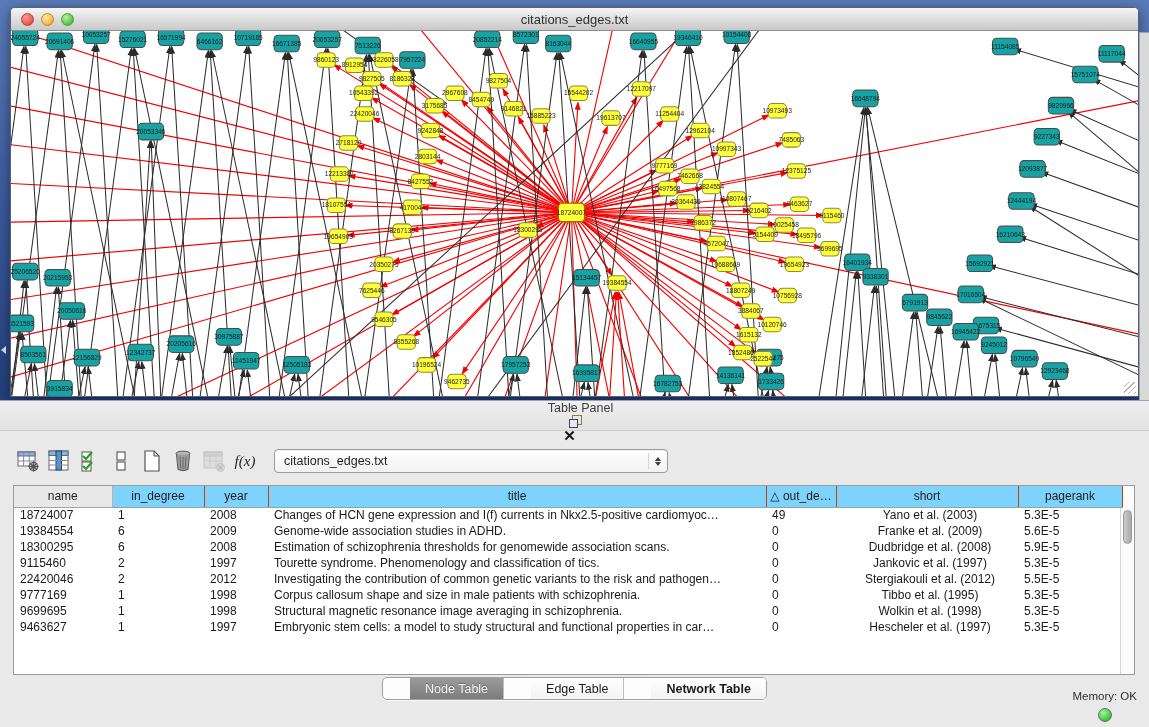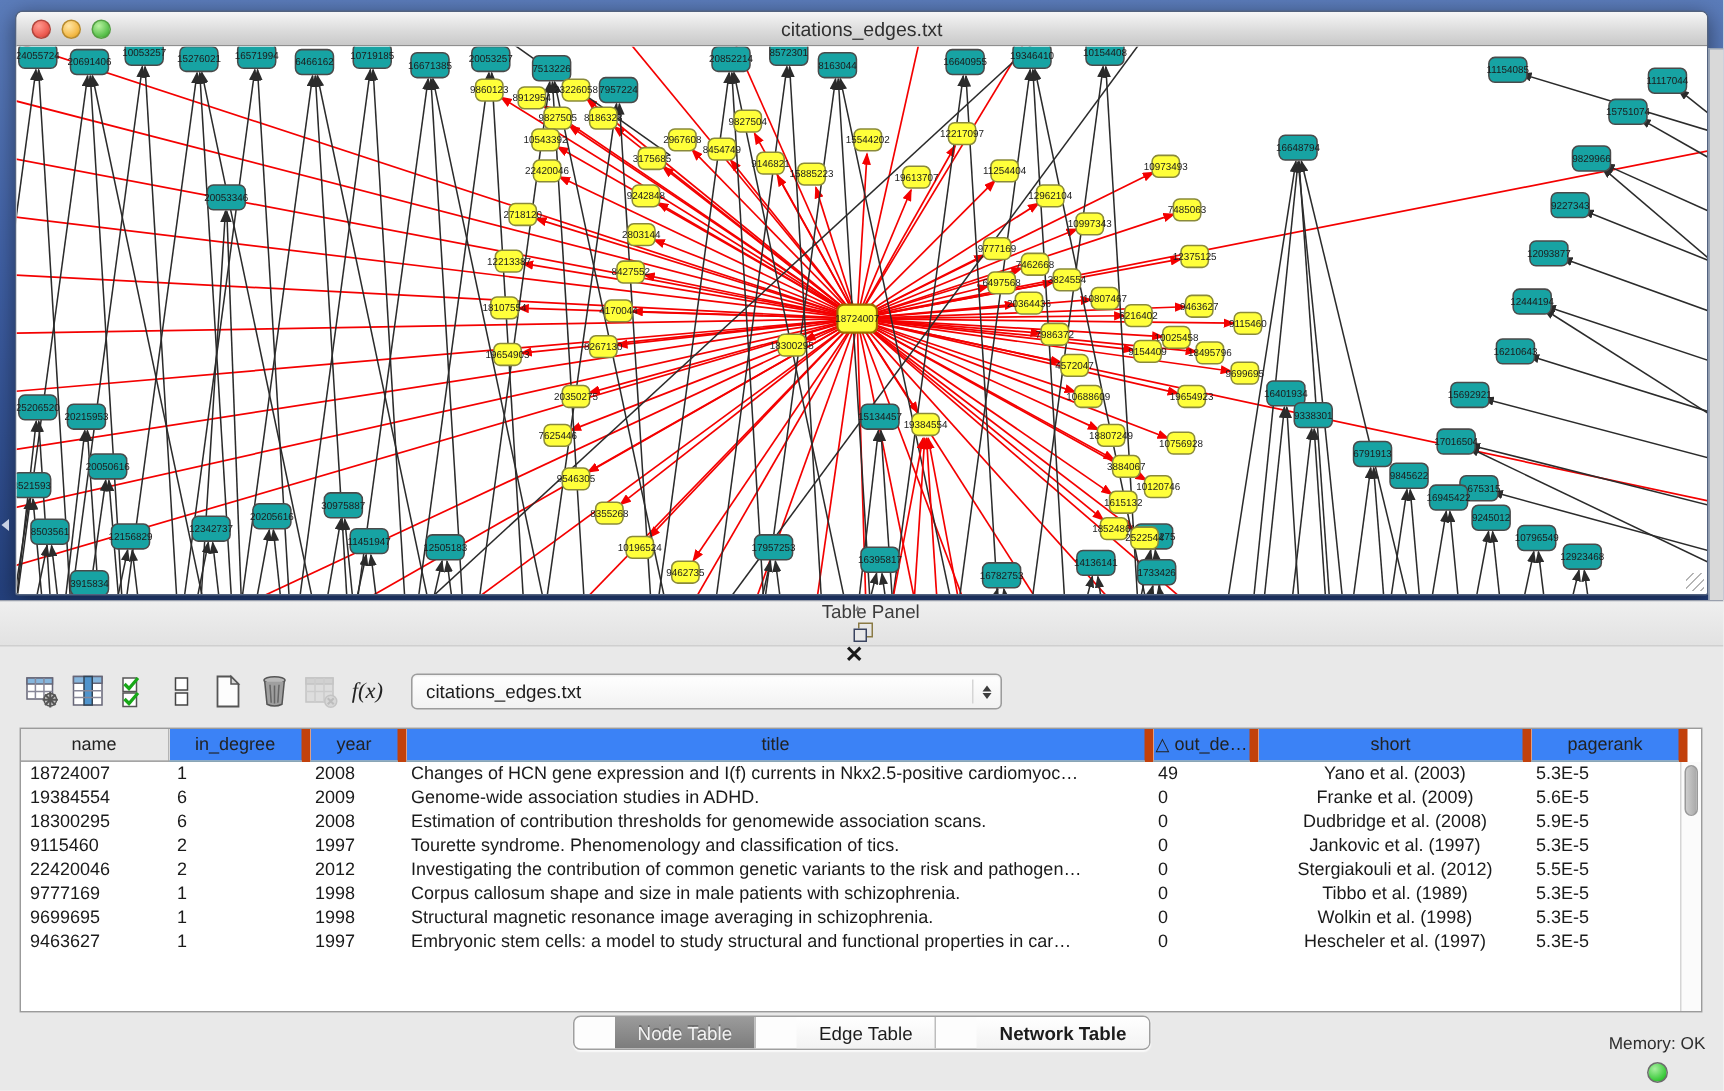--- a/index.html
+++ b/index.html
@@ -78,22 +78,22 @@
   .combo-arrows{width:18px;display:flex;flex-direction:column;align-items:center;gap:1px;border-left:1px solid #d5d5d5;height:16px;justify-content:center;}
   .combo-arrows span{width:0;height:0;border-left:3.5px solid transparent;border-right:3.5px solid transparent;}
   .arr-up{border-bottom:4px solid #3c3c3c;}
   .arr-down{border-top:4px solid #3c3c3c;}
   .grid-wrap{
     position:absolute;left:13px;top:84px;width:1122px;height:190px;
     background:#fff;border:1px solid #9b9b9b;box-sizing:border-box;overflow:hidden;
   }
   table.data{border-collapse:collapse;table-layout:fixed;width:1108px;font-size:12px;color:#1a1a1a;}
   table.data th{
-    height:21px;background:#3b82f6;font-weight:normal;font-size:12px;color:#222;
-    border-right:6px solid #c2410c;border-bottom:1px solid #8aa5b5;box-sizing:border-box;
+    height:21px;background:#7dd3fc;font-weight:normal;font-size:12px;color:#222;
+    border-right:1px solid #c2410c;border-bottom:1px solid #8aa5b5;box-sizing:border-box;
     overflow:hidden;white-space:nowrap;
   }
   table.data th.gray{background:#e8e8e8;border-right:1px solid #b4b4b4;border-bottom:1px solid #a5a5a5;}
   table.data td{
     height:16px;padding:0 0 0 6px;border:none;overflow:hidden;white-space:nowrap;
     text-overflow:clip;box-sizing:border-box;
   }
   td.center{text-align:center;padding:0;}
   .vscroll{
     position:absolute;right:0;top:22px;bottom:0;width:13px;background:#fbfbfb;border-left:1px solid #d5d5d5;
@@ -994,21 +994,21 @@
             <td>2009</td>
             <td>Genome-wide association studies in ADHD.</td>
             <td>0</td>
             <td class="center">Franke et al. (2009)</td>
             <td>5.6E-5</td>
           </tr>
           <tr>
             <td>18300295</td>
             <td>6</td>
             <td>2008</td>
-            <td>Estimation of contribution thresholds for genomewide association scans.</td>
+            <td>Estimation of schizophrenia thresholds for genomewide association scans.</td>
             <td>0</td>
             <td class="center">Dudbridge et al. (2008)</td>
             <td>5.9E-5</td>
           </tr>
           <tr>
             <td>9115460</td>
             <td>2</td>
             <td>1997</td>
             <td>Tourette syndrome. Phenomenology and classification of tics.</td>
             <td>0</td>
@@ -1023,21 +1023,21 @@
             <td>0</td>
             <td class="center">Stergiakouli et al. (2012)</td>
             <td>5.5E-5</td>
           </tr>
           <tr>
             <td>9777169</td>
             <td>1</td>
             <td>1998</td>
             <td>Corpus callosum shape and size in male patients with schizophrenia.</td>
             <td>0</td>
-            <td class="center">Tibbo et al. (1989)</td>
+            <td class="center">Tibbo et al. (1995)</td>
             <td>5.3E-5</td>
           </tr>
           <tr>
             <td>9699695</td>
             <td>1</td>
             <td>1998</td>
             <td>Structural magnetic resonance image averaging in schizophrenia.</td>
             <td>0</td>
             <td class="center">Wolkin et al. (1998)</td>
             <td>5.3E-5</td>

